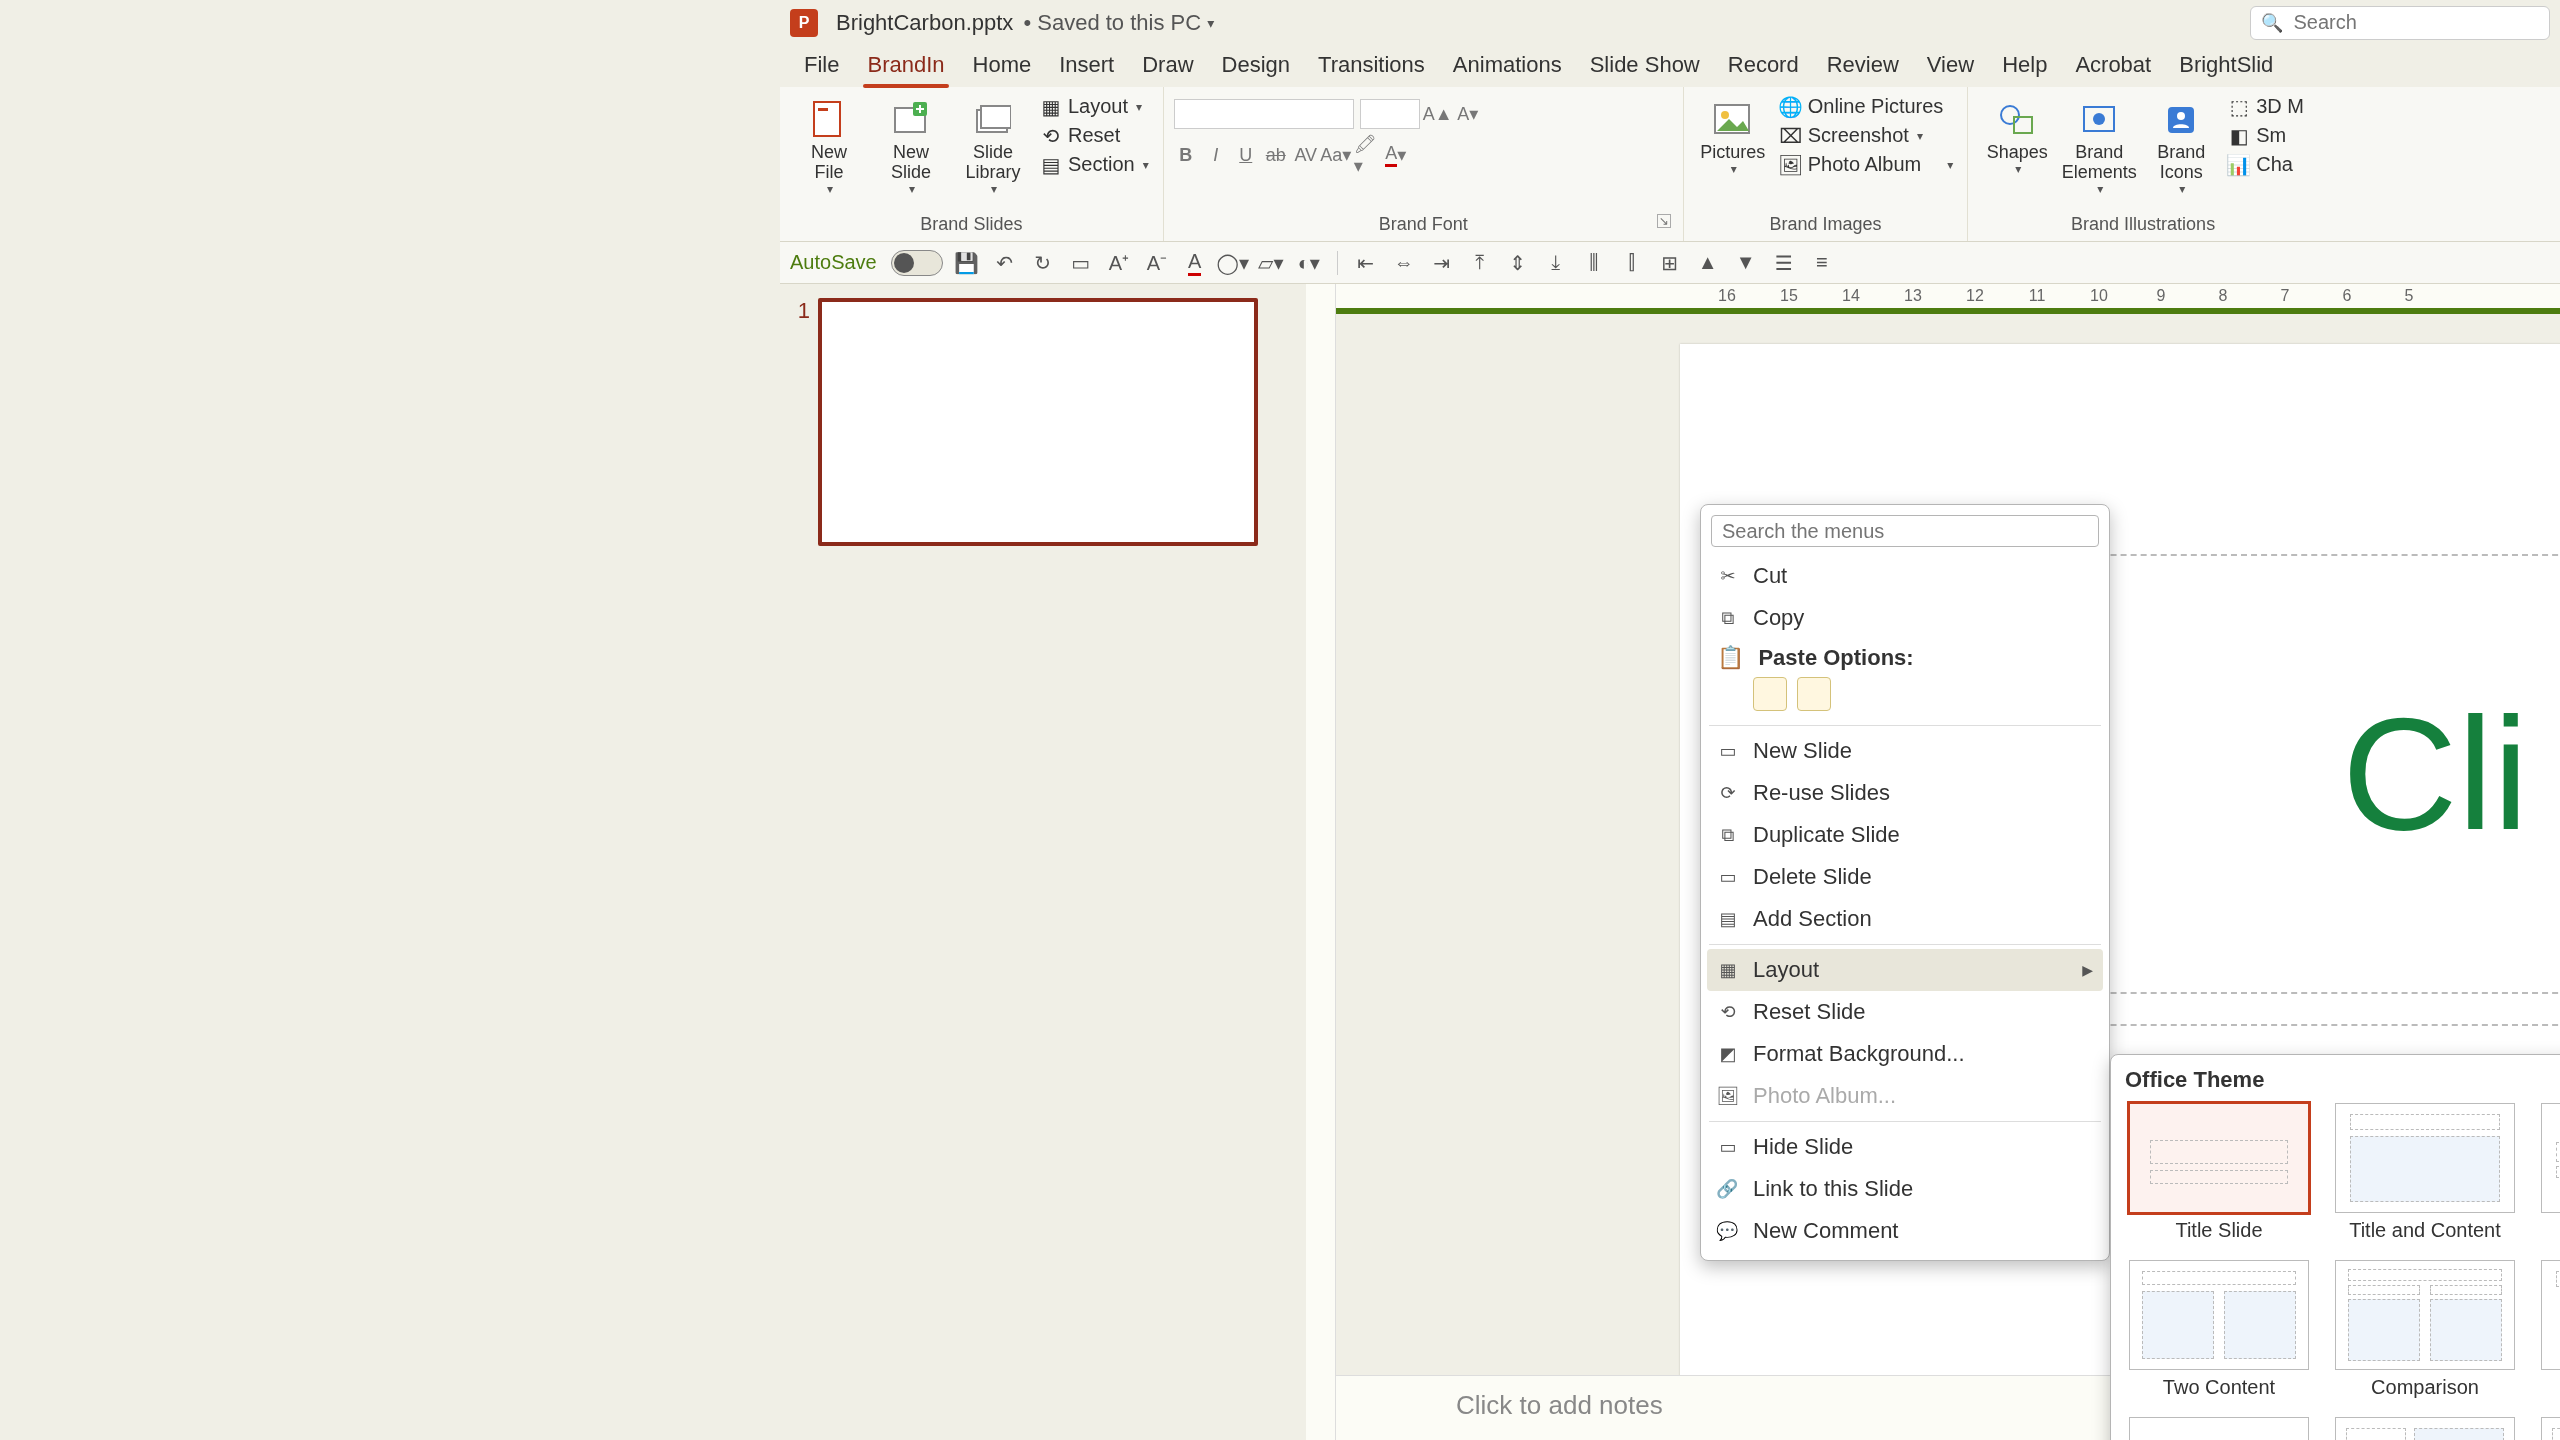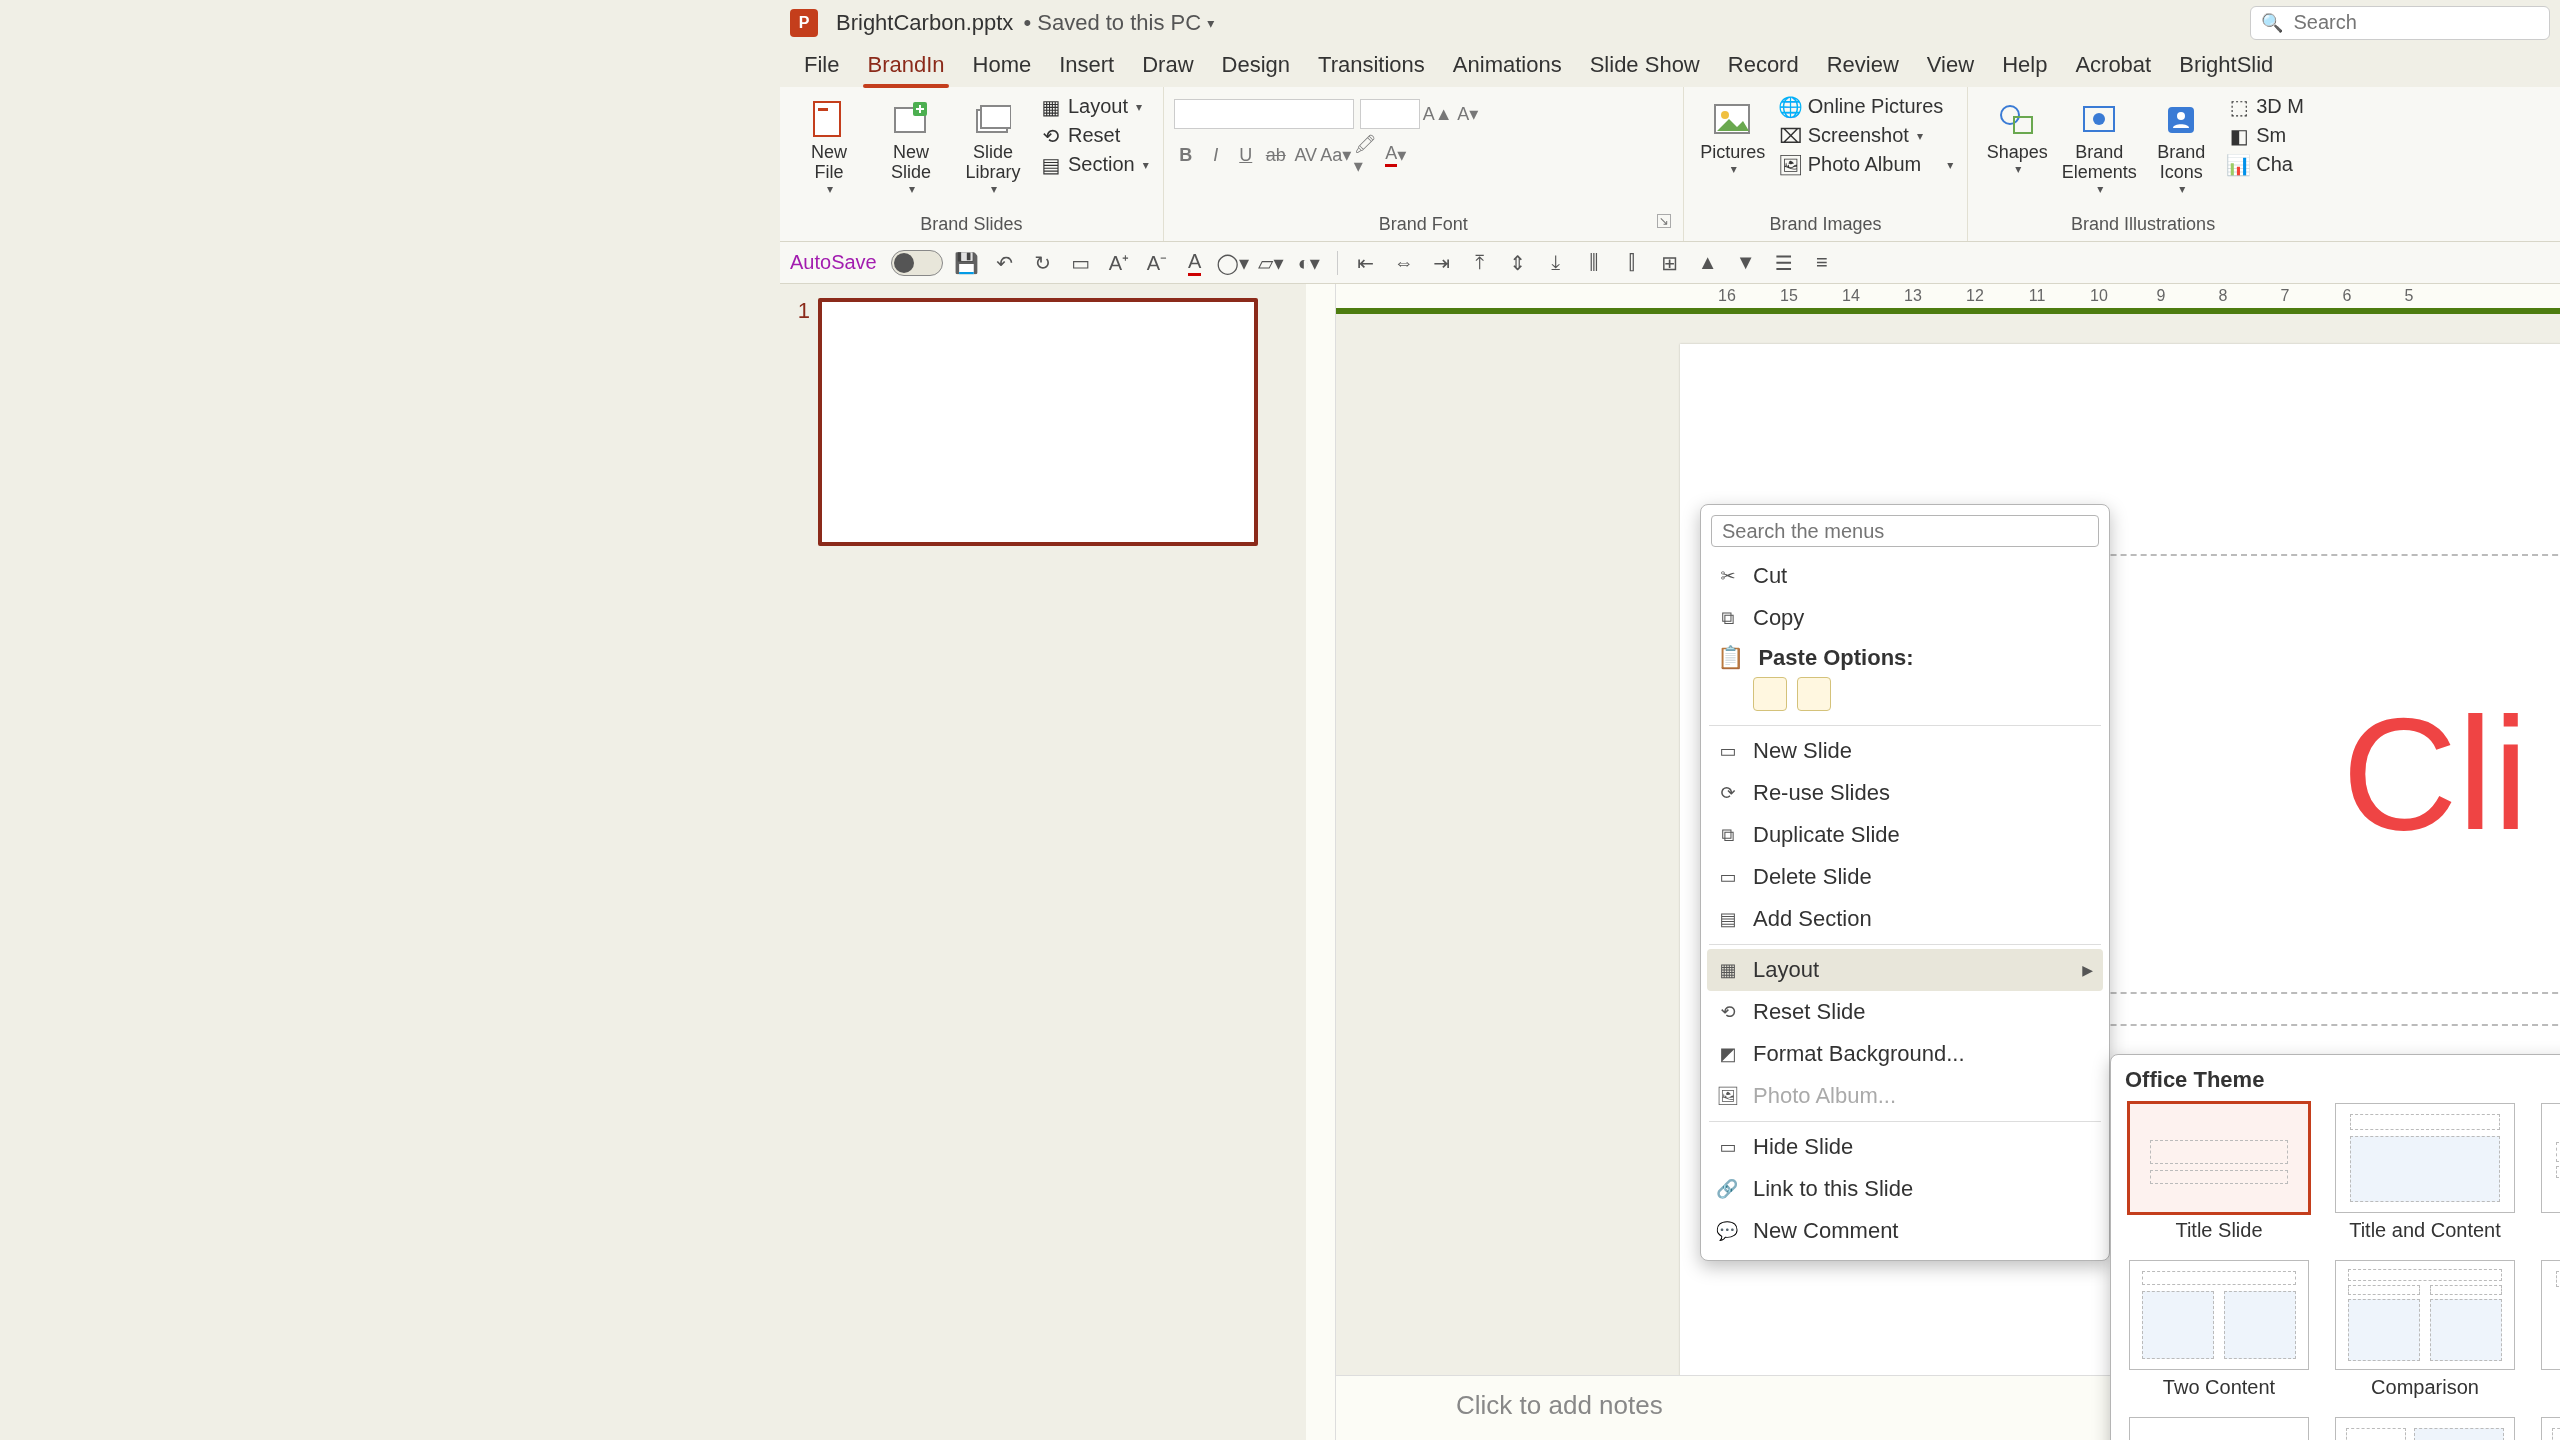--- a/index.html
+++ b/index.html
@@ -40,41 +40,41 @@
   .small-btn { display: flex; align-items: center; gap: 6px; font-size: 20px; color: #333; padding: 2px 4px; cursor: pointer; }
   .small-btn .ico { width: 22px; height: 22px; display: inline-flex; align-items: center; justify-content: center; }
 
   .font-row { display: flex; align-items: center; gap: 6px; margin-bottom: 6px; }
   .font-combo { width: 180px; height: 30px; border: 1px solid #ccc; background: #fff; }
   .font-size { width: 60px; height: 30px; border: 1px solid #ccc; background: #fff; }
   .tiny { width: 24px; height: 24px; display: inline-flex; align-items: center; justify-content: center; color: #777; font-size: 18px; cursor: pointer; }
 
   
   .qat { height: 42px; background: #f8f8f4; border-bottom: 1px solid #d8d6c8; display: flex; align-items: center; padding: 0 10px; gap: 10px; }
-  .qat .lbl { font-size: 20px; color: #a21caf; margin-right: 4px; }
+  .qat .lbl { font-size: 20px; color: #4d7c0f; margin-right: 4px; }
   .toggle { width: 52px; height: 26px; border: 1px solid #888; border-radius: 13px; background: #e8e6da; position: relative; }
   .toggle .knob { position: absolute; left: 2px; top: 2px; width: 20px; height: 20px; background: #555; border-radius: 50%; }
   .qbtn { width: 28px; height: 28px; display: inline-flex; align-items: center; justify-content: center; color: #555; font-size: 20px; cursor: pointer; }
   .qbtn.save { color: #7b3fa0; }
   .qsep { width: 1px; height: 24px; background: #ccc; margin: 0 4px; }
 
   
   .editor { position: relative; display: flex; height: calc(100% - 45px - 42px - 155px - 42px); }
   .thumbs { width: 520px; background: #f0efe6; padding: 14px 10px; }
   .thumb-wrap { display: flex; gap: 8px; }
   .thumb-num { color: #8b2a1a; font-size: 22px; width: 20px; text-align: right; }
   .thumb { width: 440px; height: 248px; background: #fff; border: 4px solid #8b2a1a; border-radius: 2px; }
 
   .canvas-area { flex: 1; position: relative; background: #f0efe6; }
   .vruler { position: absolute; left: 6px; top: 0; bottom: 0; width: 30px; background: #fcfcf6; border-right: 1px solid #ddd; }
   .hruler { position: absolute; left: 36px; right: 0; top: 0; height: 30px; background: #fcfcf6; border-bottom: 6px solid #4d7c0f; display: flex; align-items: center; font-size: 16px; color: #666; padding-left: 360px; letter-spacing: 20px; }
   .hruler span { display: inline-block; width: 62px; text-align: center; letter-spacing: 0; }
   .slide { position: absolute; left: 380px; top: 60px; width: 1400px; height: 1100px; background: #fff; box-shadow: 0 0 2px rgba(0,0,0,.2); }
   .title-ph { position: absolute; left: 280px; top: 210px; right: -10px; height: 440px; border: 2px dashed #bbb; display: flex; align-items: center; }
-  .title-ph .txt { font-size: 160px; color: #ef4444; margin-left: 380px; text-align: center; }
+  .title-ph .txt { font-size: 160px; color: #15803d; margin-left: 380px; text-align: center; }
   .sub-ph { position: absolute; left: 280px; top: 680px; right: -10px; height: 220px; border: 2px dashed #bbb; }
 
   .notes { position: absolute; left: 36px; right: 0; bottom: 0; height: 65px; background: #fcfcf6; border-top: 1px solid #ddd; padding: 14px 120px; font-size: 26px; color: #888; }
 
   
   .ctx { position: absolute; left: 400px; top: 220px; width: 410px; background: #fff; border: 1px solid #b5b5b5; border-radius: 8px; box-shadow: 0 6px 18px rgba(0,0,0,.25); padding: 8px 6px; z-index: 50; }
   .ctx .search { margin: 2px 4px 8px 4px; }
   .ctx .search input { width: 100%; height: 32px; border: 1px solid #b5b5b5; border-radius: 4px; padding: 0 10px; font-size: 20px; color: #666; }
   .ctx-item { display: flex; align-items: center; gap: 14px; padding: 8px 10px; font-size: 22px; color: #333; cursor: pointer; border-radius: 4px; }
   .ctx-item.hover { background: #e8e6da; }

